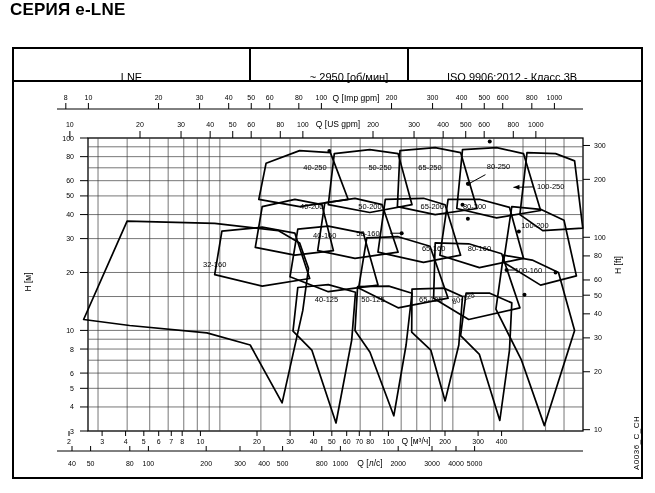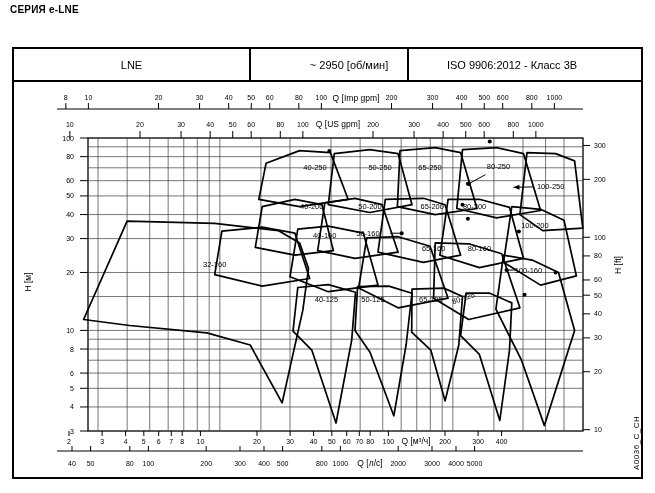--- a/index.html
+++ b/index.html
@@ -1,20 +1,20 @@
 <!DOCTYPE html>
 <html><head>
 <meta charset="utf-8">
 <style>
   html,body{margin:0;padding:0;background:#fff;}
   .page{position:relative;width:655px;height:493px;background:#ffffff;
         font-family:"Liberation Sans", sans-serif;overflow:hidden;}
-  .titles{position:absolute;left:10px;top:2px;font-weight:bold;font-size:10px;
+  .titles{position:absolute;left:10px;top:2px;font-weight:bold;font-size:17px;
           line-height:16px;color:#000;letter-spacing:.2px;}
-  .hdr-cell{position:absolute;top:48px;height:33px;display:flex;align-items:center;
+  .hdr-cell{position:absolute;top:60px;height:33px;display:flex;align-items:center;
             justify-content:center;font-size:11px;color:#000;}
   .hdr-model{left:13px;width:237px;}
   .hdr-speed{left:250px;width:158px;padding-left:20px;}
   .hdr-std{left:408px;width:208px;}
   .drawing-code{position:absolute;right:14px;top:390px;height:80px;
       font-size:8px;color:#000;writing-mode:vertical-rl;transform:rotate(180deg);
       letter-spacing:.5px;}
   svg text{fill:#000;}
 </style>
 </head>

